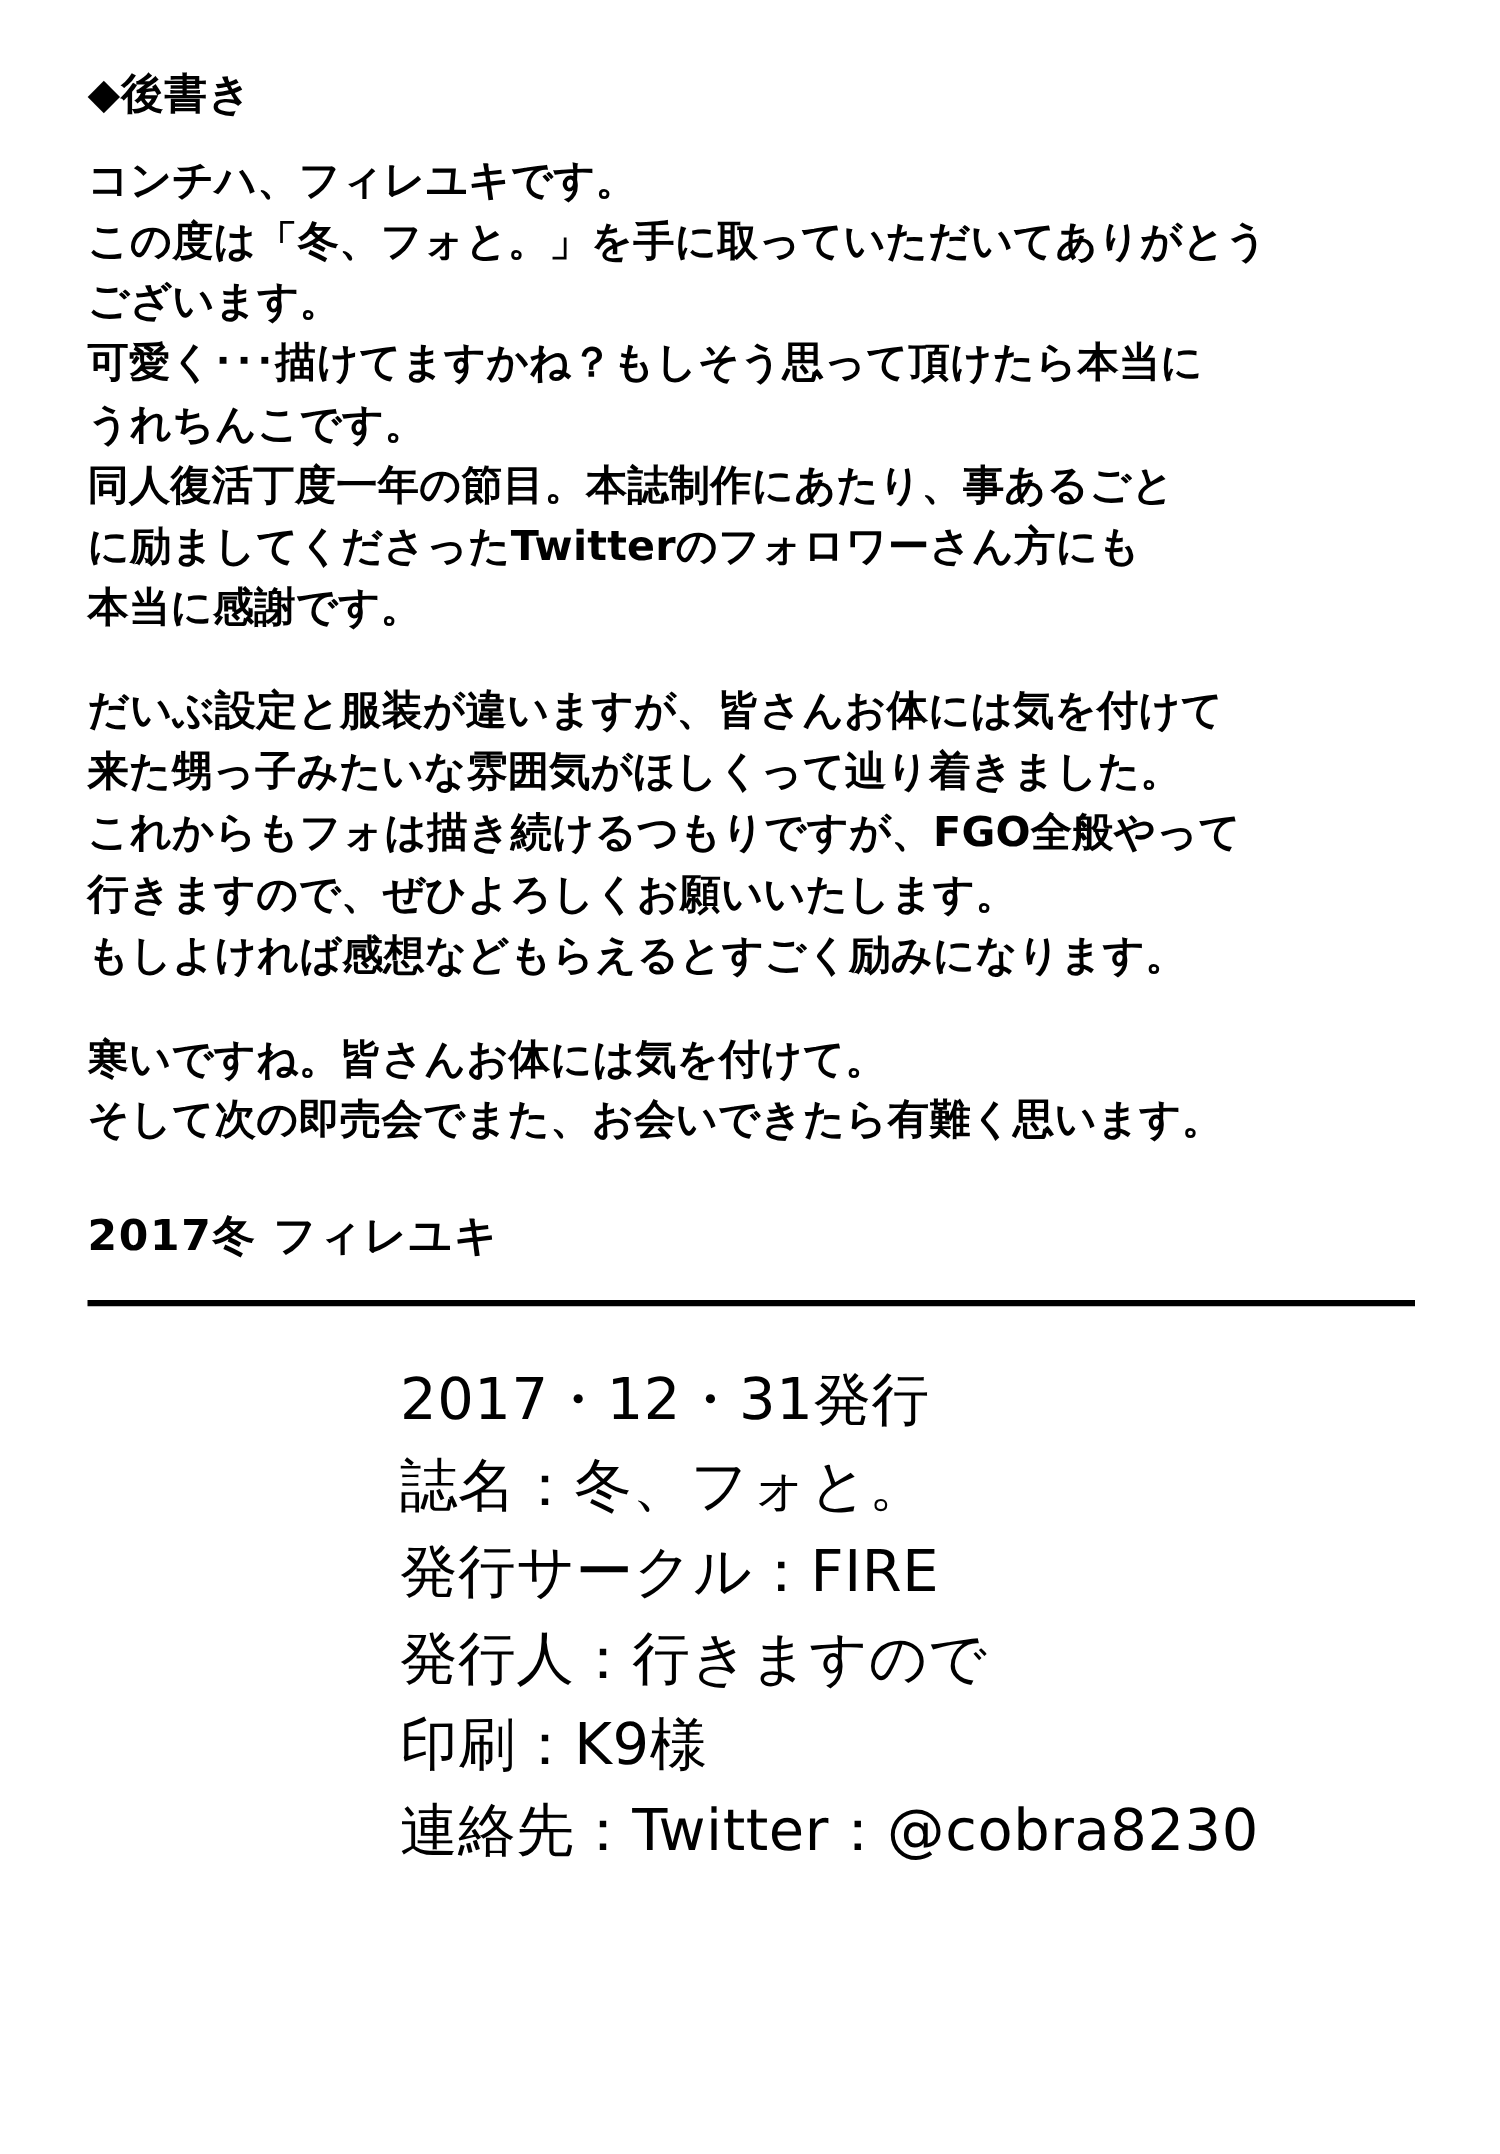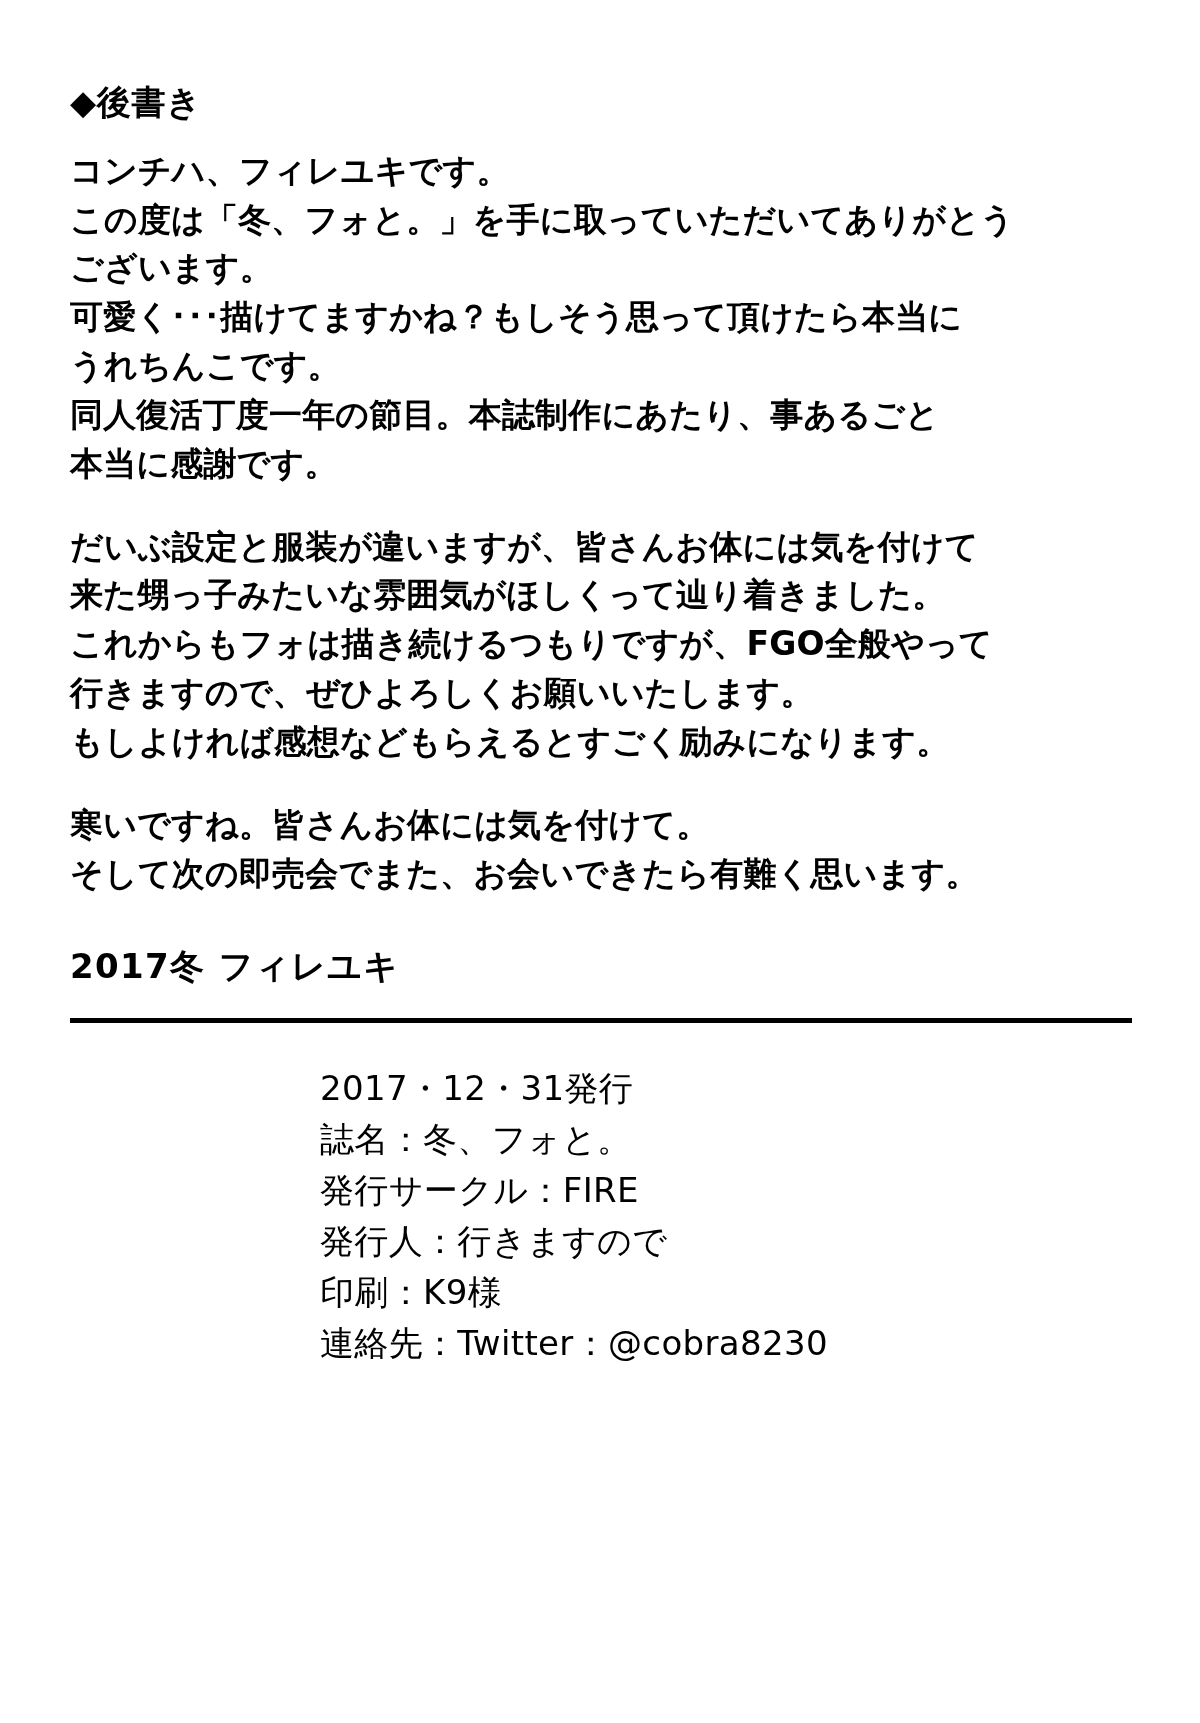--- a/index.html
+++ b/index.html
@@ -15,21 +15,21 @@
     position: relative;
     overflow: hidden;
   }
   .page {
     position: absolute;
     left: 0;
     top: 0;
     width: 1200px;
     height: 1723px;
     box-sizing: border-box;
-    padding: 64px 70px 0 70px;
+    padding: 37px 70px 0 70px;
   }
   .afterword-heading {
     font-size: 34px;
     font-weight: bold;
     letter-spacing: 0.02em;
     margin: 18px 0 0 0;
     line-height: 1.2;
     white-space: pre;
   }
   .body-block {
@@ -56,21 +56,21 @@
     border: none;
     border-top: 5px solid #000000;
     margin: 28px 0 0 0;
     width: 1062px;
   }
   .colophon {
     margin-top: 40px;
     padding-left: 250px;
   }
   .colophon-line {
-    font-size: 34px;
+    font-size: 46px;
     line-height: 1.5;
     letter-spacing: 0.01em;
     white-space: pre;
   }
 </style>
 </head>
 <body>
 
 <div class="page">
 
@@ -78,20 +78,21 @@
 
   <div class="body-block">
 
     <div>
       <div class="body-line">コンチハ、フィレユキです。</div>
       <div class="body-line">この度は「冬、フォと。」を手に取っていただいてありがとう</div>
       <div class="body-line">ございます。</div>
       <div class="body-line">可愛く･･･描けてますかね？もしそう思って頂けたら本当に</div>
       <div class="body-line">うれちんこです。</div>
       <div class="body-line">同人復活丁度一年の節目。本誌制作にあたり、事あるごと</div>
+      <div class="body-line">に励ましてくださったTwitterのフォロワーさん方にも</div>
       <div class="body-line">本当に感謝です。</div>
     </div>
 
     <div class="para-gap"></div>
 
     <div>
       <div class="body-line">だいぶ設定と服装が違いますが、皆さんお体には気を付けて</div>
       <div class="body-line">来た甥っ子みたいな雰囲気がほしくって辿り着きました。</div>
       <div class="body-line">これからもフォは描き続けるつもりですが、FGO全般やって</div>
       <div class="body-line">行きますので、ぜひよろしくお願いいたします。</div>

